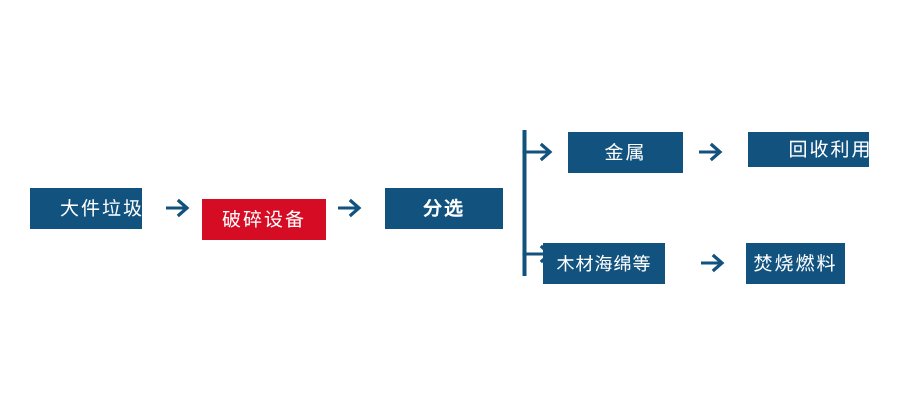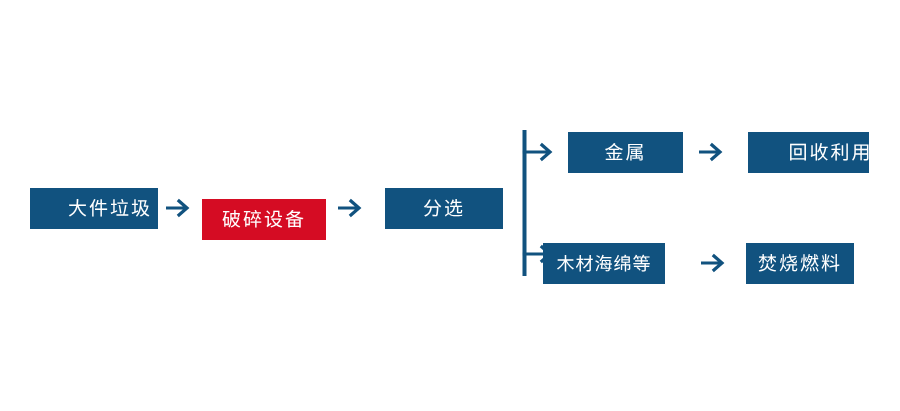--- a/index.html
+++ b/index.html
@@ -52,41 +52,41 @@
   .bracket {
     position: absolute;
   }
   .bracket svg { display: block; }
 </style>
 </head>
 <body>
 
 <div id="flow-canvas">
 
-  <div class="node blue" style="left:30px; top:188px; width:128px; height:41px;padding-left:32px;">
+  <div class="node blue" style="left:30px; top:188px; width:112px; height:41px;padding-left:32px;">
     <span class="node-label">大件垃圾</span>
   </div>
 
   <span class="arrow" style="left:166px; top:196px; width:28px; height:24px;">
     <svg width="28" height="24" viewBox="0 0 28 24" aria-hidden="true">
       <path d="M1 12 H20 M13 5 L21 12 L13 19" fill="none" stroke="#11527F" stroke-width="3.2" stroke-linecap="square" stroke-linejoin="miter"></path>
     </svg>
   </span>
 
   <div class="node red" style="left:202px; top:188px; width:124px; height:41px;">
     <span class="node-label">破碎设备</span>
   </div>
 
   <span class="arrow" style="left:338px; top:196px; width:28px; height:24px;">
     <svg width="28" height="24" viewBox="0 0 28 24" aria-hidden="true">
       <path d="M1 12 H20 M13 5 L21 12 L13 19" fill="none" stroke="#11527F" stroke-width="3.2" stroke-linecap="square" stroke-linejoin="miter"></path>
     </svg>
   </span>
 
-  <div class="node blue" style="left:385px; top:188px; width:118px; height:41px;">
+  <div class="node blue" style="left:385px; top:188px; width:118px; height:41px;font-weight:bold;">
     <span class="node-label">分选</span>
   </div>
 
   <div class="bracket" style="left:521px; top:128px; width:44px; height:150px;">
     <svg width="44" height="150" viewBox="0 0 44 150" aria-hidden="true">
 
       <path d="M3.5 2 V148" fill="none" stroke="#11527F" stroke-width="4" stroke-linecap="butt"></path>
 
       <path d="M3.5 24 H28 M21 17 L29 24 L21 31" fill="none" stroke="#11527F" stroke-width="3.2" stroke-linecap="square" stroke-linejoin="miter"></path>
 
@@ -97,31 +97,31 @@
   <div class="node blue" style="left:568px; top:132px; width:115px; height:41px;">
     <span class="node-label">金属</span>
   </div>
 
   <span class="arrow" style="left:699px; top:140px; width:28px; height:24px;">
     <svg width="28" height="24" viewBox="0 0 28 24" aria-hidden="true">
       <path d="M1 12 H20 M13 5 L21 12 L13 19" fill="none" stroke="#11527F" stroke-width="3.2" stroke-linecap="square" stroke-linejoin="miter"></path>
     </svg>
   </span>
 
-  <div class="node blue" style="left:748px; top:132px; width:121px; height:41px;padding-left:44px;">
+  <div class="node blue" style="left:748px; top:132px; width:121px; height:35px;padding-left:44px;">
     <span class="node-label">回收利用</span>
   </div>
 
   <div class="node blue" style="left:543px; top:243px; width:122px; height:41px; font-size:18px; letter-spacing:1px;">
     <span class="node-label">木材海绵等</span>
   </div>
 
   <span class="arrow" style="left:701px; top:251px; width:28px; height:24px;">
     <svg width="28" height="24" viewBox="0 0 28 24" aria-hidden="true">
       <path d="M1 12 H20 M13 5 L21 12 L13 19" fill="none" stroke="#11527F" stroke-width="3.2" stroke-linecap="square" stroke-linejoin="miter"></path>
     </svg>
   </span>
 
-  <div class="node blue" style="left:746px; top:243px; width:108px; height:41px;">
+  <div class="node blue" style="left:746px; top:243px; width:99px; height:41px;">
     <span class="node-label">焚烧燃料</span>
   </div>
 
 </div>
 
 </body></html>

